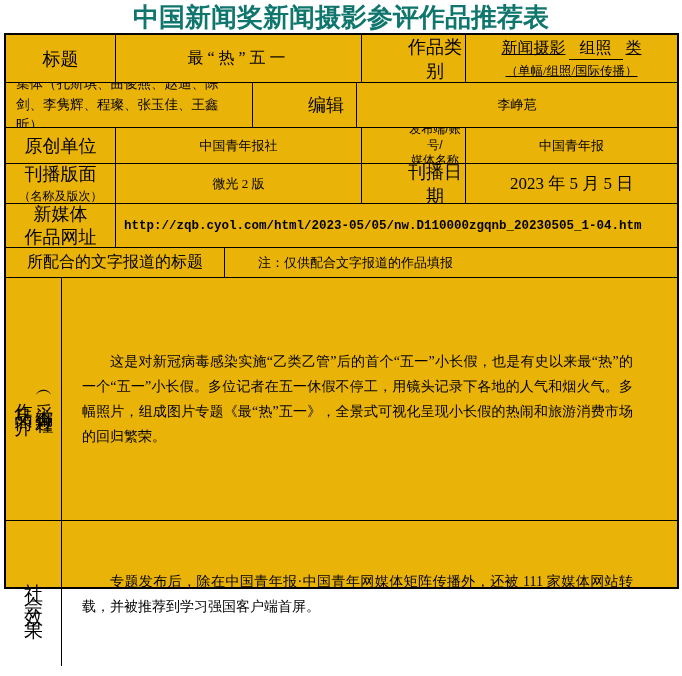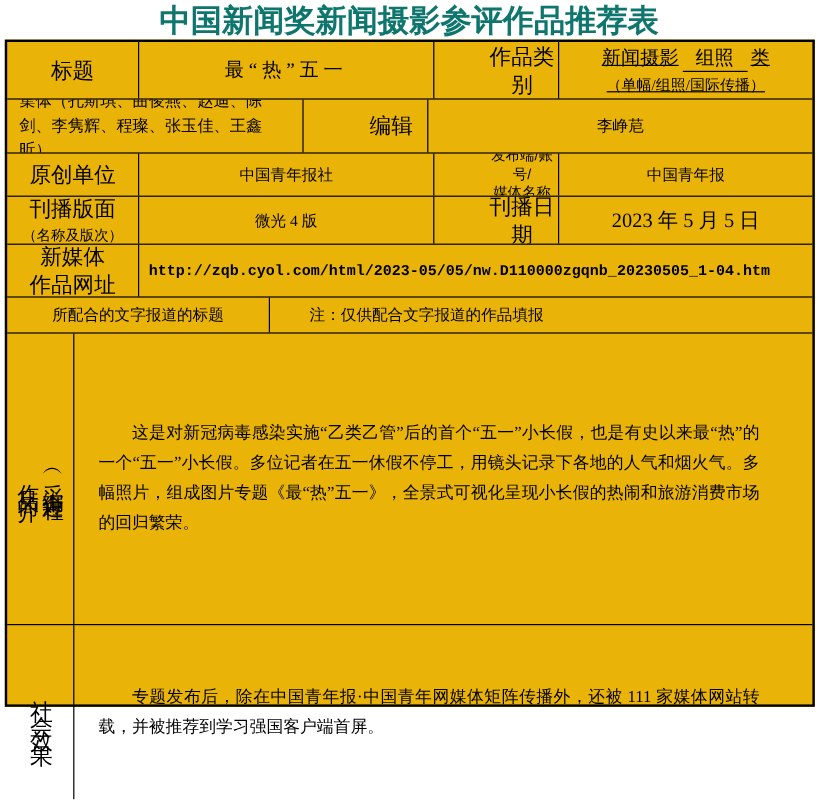--- a/index.html
+++ b/index.html
@@ -41,21 +41,21 @@
   .val-sm{font-size:13px;}
   .sans-2line{font-family:"Liberation Sans",sans-serif;font-size:12px;line-height:1.3;white-space:pre-line;}
   .edition-label{flex-direction:column;justify-content:space-between;line-height:1.2;}
   .edition-l1{font-size:18px;}
   .edition-l2{font-size:12px;}
   .date-val{font-size:17px;}
   .url-val{
     font-family:"Liberation Mono",monospace;font-size:12.5px;
     justify-content:flex-start;text-align:left;padding-left:8px;letter-spacing:0;font-weight:bold;
   }
-  .r6-label{font-size:13px;}
+  .r6-label{font-size:16px;}
   .r6-note{font-size:13px;justify-content:flex-start;text-align:left;padding-left:33px;}
   .v-label{
     writing-mode:vertical-lr;white-space:pre-line;text-align:center;
     font-size:18px;letter-spacing:5px;line-height:1.15;
   }
   .v-label-single{
     writing-mode:vertical-lr;font-size:19px;letter-spacing:13px;text-align:center;
   }
   .para-cell{align-items:center;}
   .para{
@@ -96,21 +96,21 @@
       <div class="cell wC sans-2line">发布端/账号/
 媒体名称</div>
       <div class="cell wD val-sm">中国青年报</div>
     </div>
 
     <div class="row h4">
       <div class="cell wA edition-label">
         <div class="edition-l1">刊播版面</div>
         <div class="edition-l2">（名称及版次）</div>
       </div>
-      <div class="cell wB val-sm">微光 4 版</div>
+      <div class="cell wB val-sm">微光 2 版</div>
       <div class="cell wC lbl">刊播日期</div>
       <div class="cell wD date-val">2023 年 5 月 5 日</div>
     </div>
 
     <div class="row h5">
       <div class="cell wA lbl-2line">新媒体
 作品网址</div>
       <div class="cell wRest url-val">http://zqb.cyol.com/html/2023-05/05/nw.D110000zgqnb_20230505_1-04.htm</div>
     </div>
 

